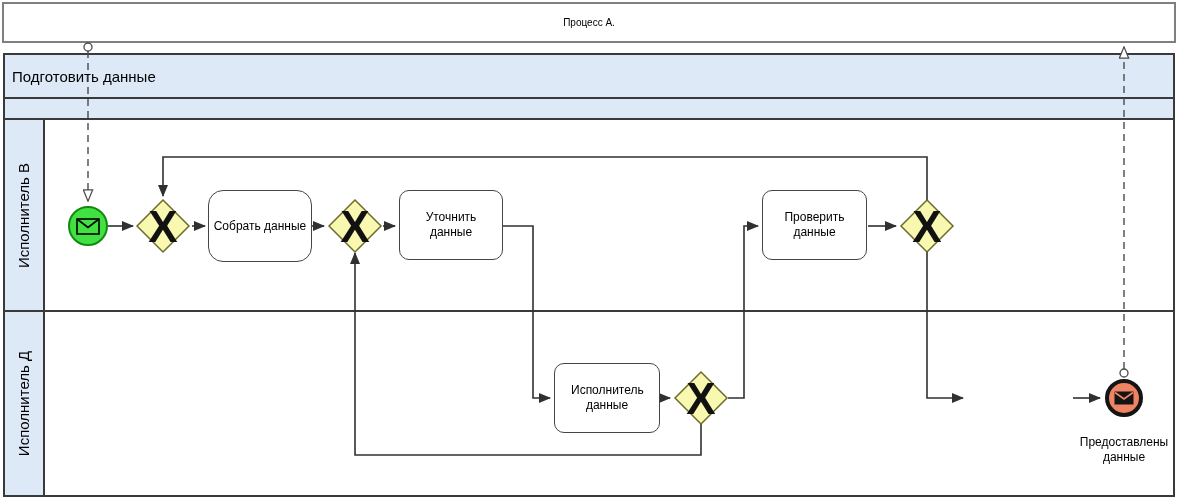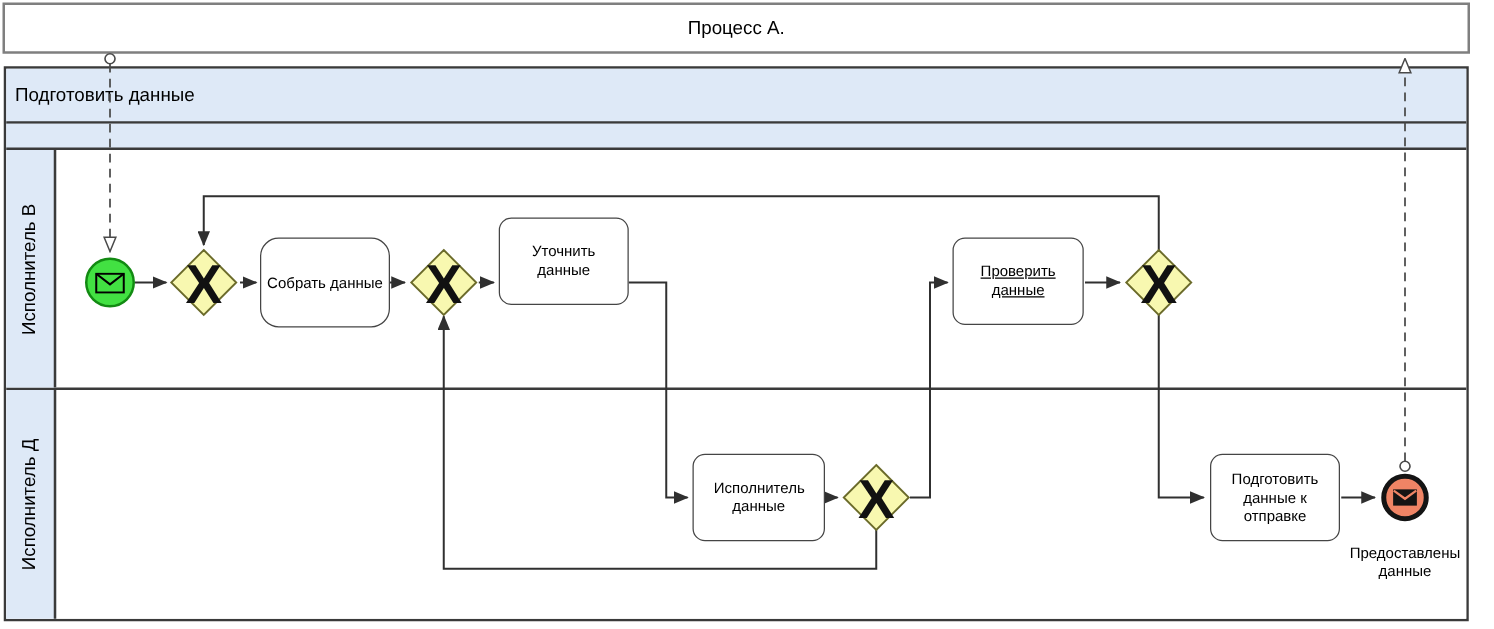--- a/index.html
+++ b/index.html
@@ -2,21 +2,21 @@
 <html><head>
 <meta charset="utf-8">
 <style>
   html,body{margin:0;padding:0;background:#fff;}
   .canvas{position:relative;width:1195px;height:503px;background:#fff;
           font-family:"Liberation Sans",sans-serif;color:#000;overflow:hidden;}
 
   
   .top-band{position:absolute;left:2px;top:2px;width:1174px;height:41px;box-sizing:border-box;
             background:#fff;border:2px solid #7f7f7f;display:flex;align-items:center;justify-content:center;
-            font-size:15px;}
+            font-size:10px;}
 
   
   .pool{position:absolute;left:3px;top:53px;width:1172px;height:444px;box-sizing:border-box;
         border:2px solid #3a3a3a;background:#fff;display:flex;flex-direction:column;}
   .pool-title-band{height:44px;box-sizing:border-box;background:#dee9f7;border-bottom:2px solid #3a3a3a;
                    display:flex;align-items:center;padding-left:7px;font-size:15px;}
   .pool-sub-band{height:21px;box-sizing:border-box;background:#dee9f7;border-bottom:2px solid #3a3a3a;}
   .lanes{flex:1;display:flex;flex-direction:column;}
   .lane{position:relative;background:#fff;}
   .lane-b{height:192px;box-sizing:border-box;border-bottom:2px solid #3a3a3a;}
@@ -137,31 +137,28 @@
   <div class="gateway" style="left:673px;top:370px;">
     <svg width="56" height="56">
       <polygon class="gw-shape" points="28,2 54,28 28,54 2,28"></polygon>
       <text class="gw-x" x="28" y="44">X</text>
     </svg>
   </div>
 
   <div class="task w96" style="left:208px;top:190px;width:104px;height:72px;border-radius:15px;">
     <span>Собрать данные</span>
   </div>
-  <div class="task w72" style="left:399px;top:174px;width:104px;height:70px;">
+  <div class="task w72" style="left:399px;top:190px;width:104px;height:70px;">
     <span>Уточнить данные</span>
   </div>
   <div class="task w72" style="left:554px;top:363px;width:106px;height:70px;">
     <span>Исполнитель данные</span>
   </div>
-  <div class="task w72" style="left:762px;top:190px;width:105px;height:70px;text-decoration:underline;">
+  <div class="task w72" style="left:762px;top:190px;width:105px;height:70px;">
     <span>Проверить данные</span>
-  </div>
-  <div class="task w84" style="left:968px;top:363px;width:104px;height:70px;">
-    <span>Подготовить данные к отправке</span>
   </div>
 
   <div class="event event-end">
     <svg width="20" height="14" viewBox="0 0 20 14">
       <rect x="0.5" y="0.5" width="19" height="13" fill="#141414"></rect>
       <path d="M1,1.5 L10,8 L19,1.5" fill="none" stroke="#ef8465" stroke-width="1.8"></path>
     </svg>
   </div>
   <div class="node-label end-label">Предоставлены данные</div>
 

